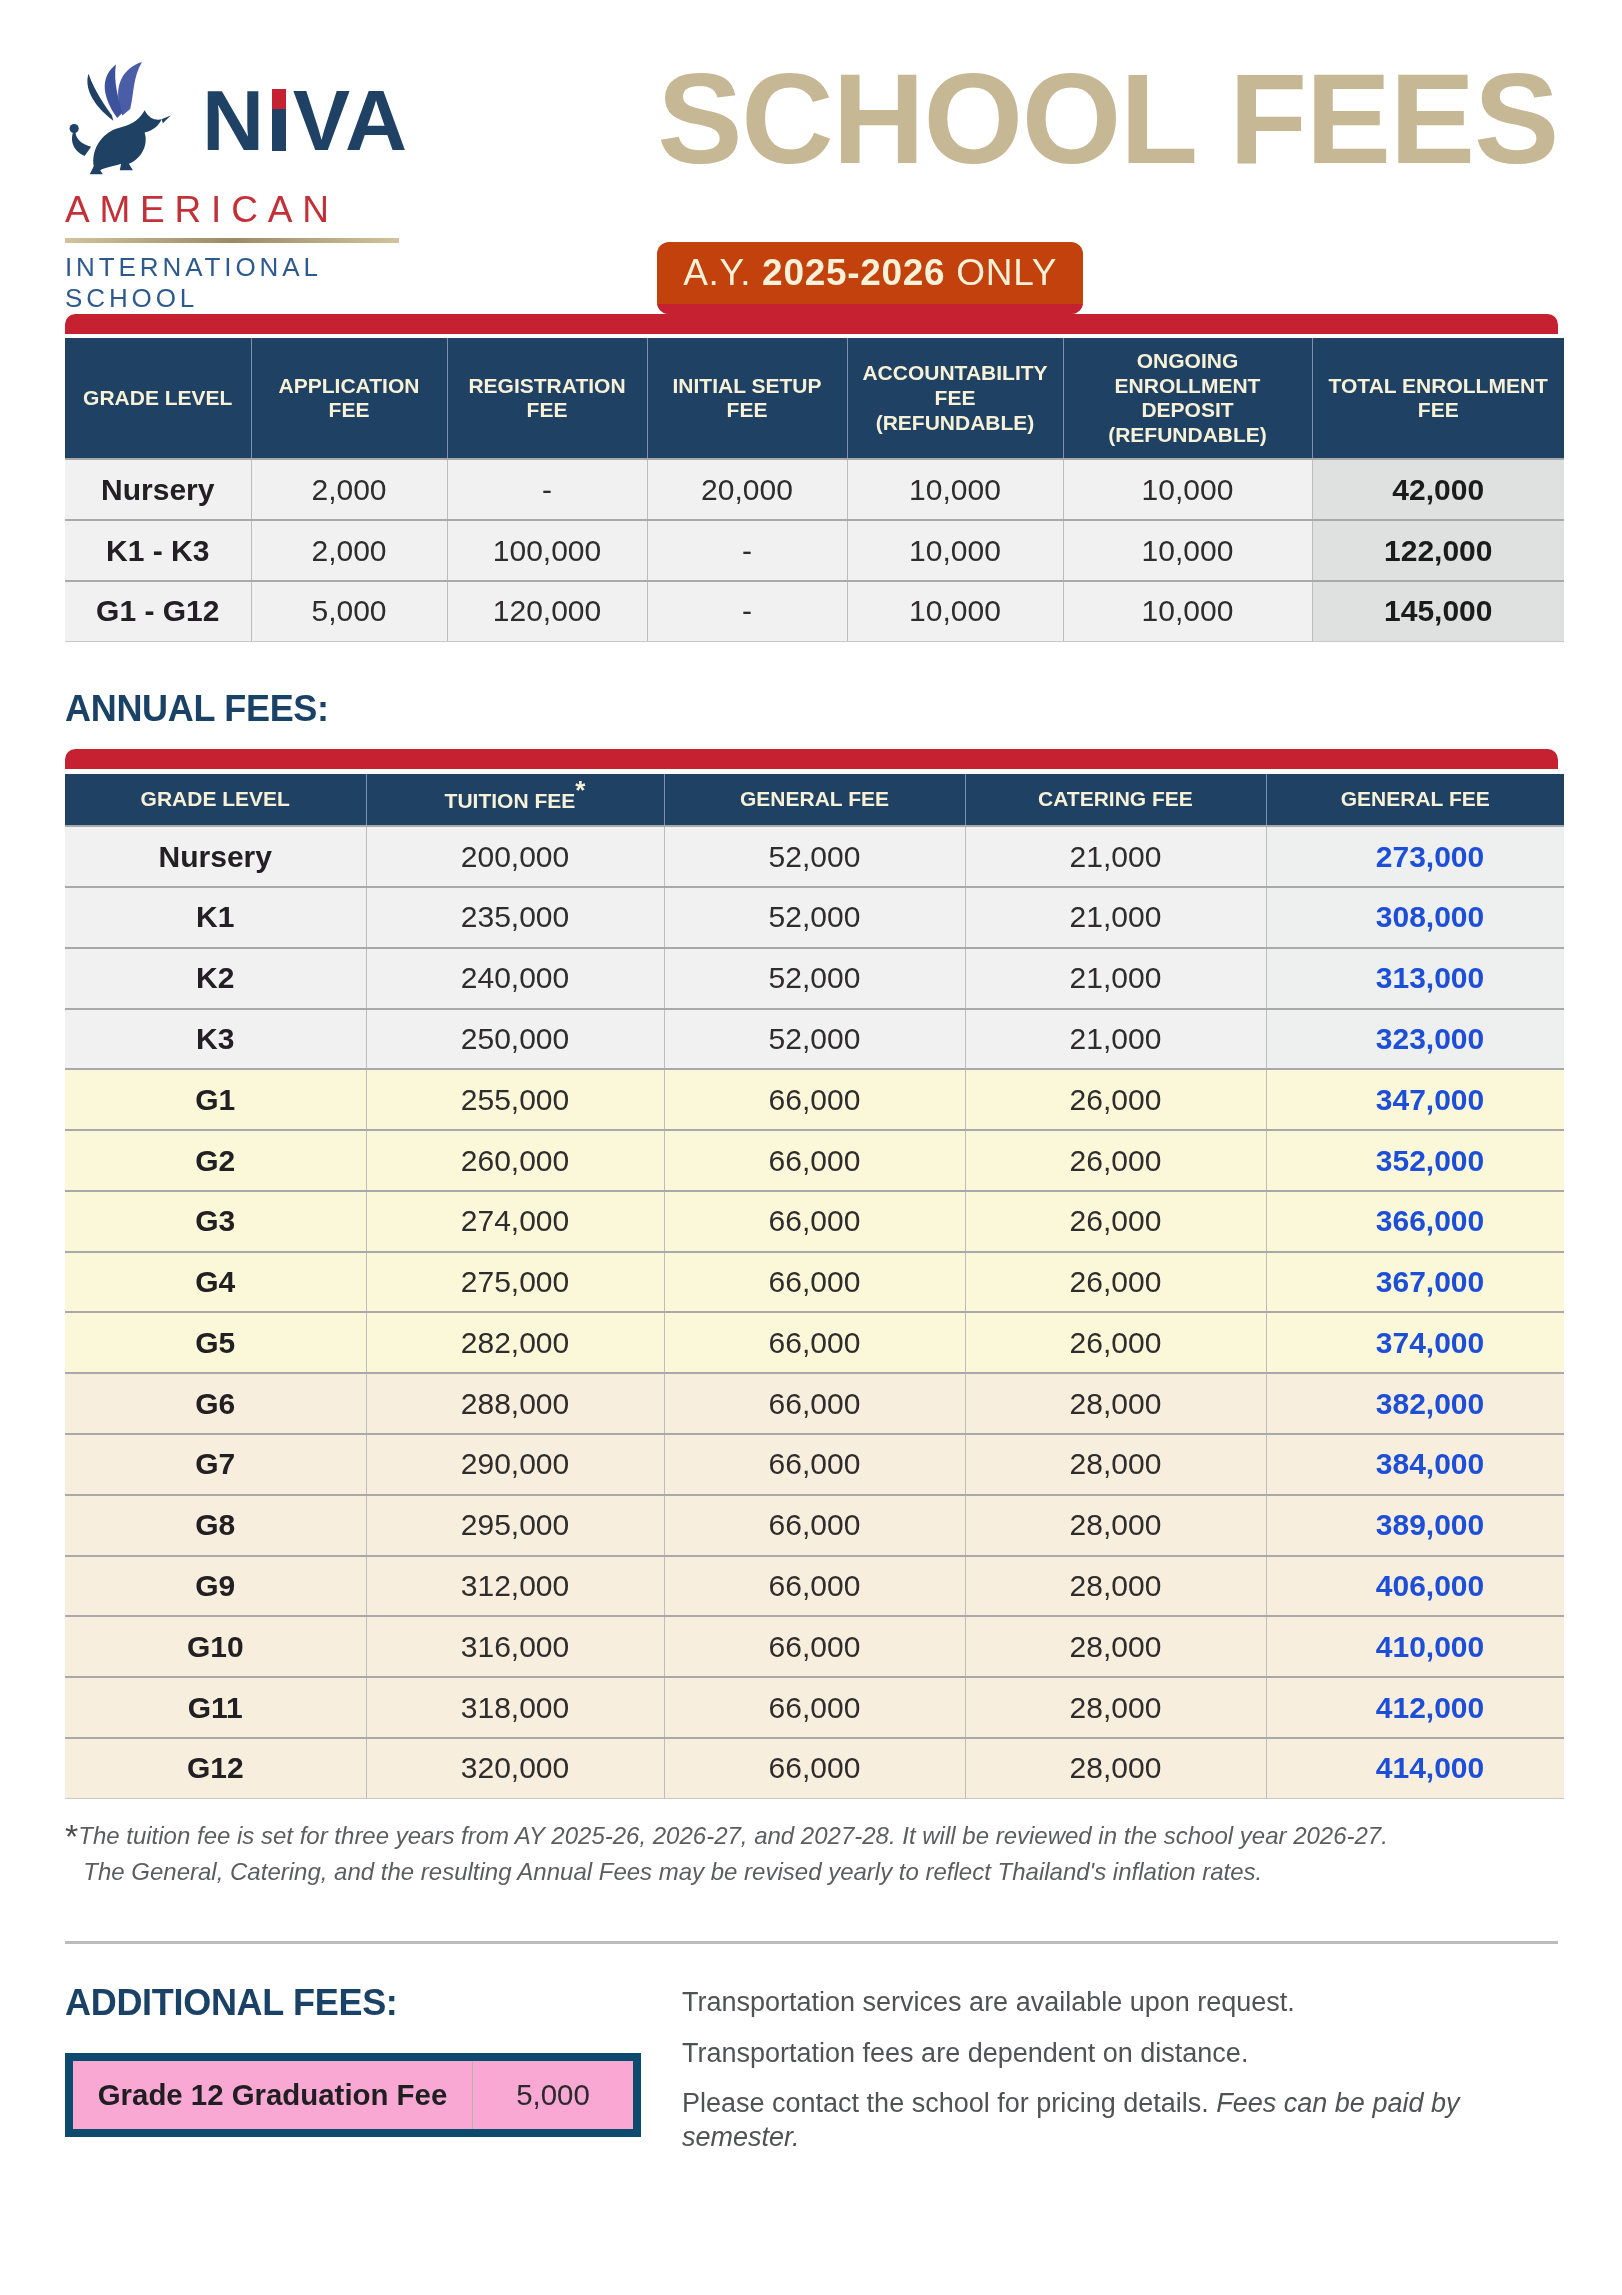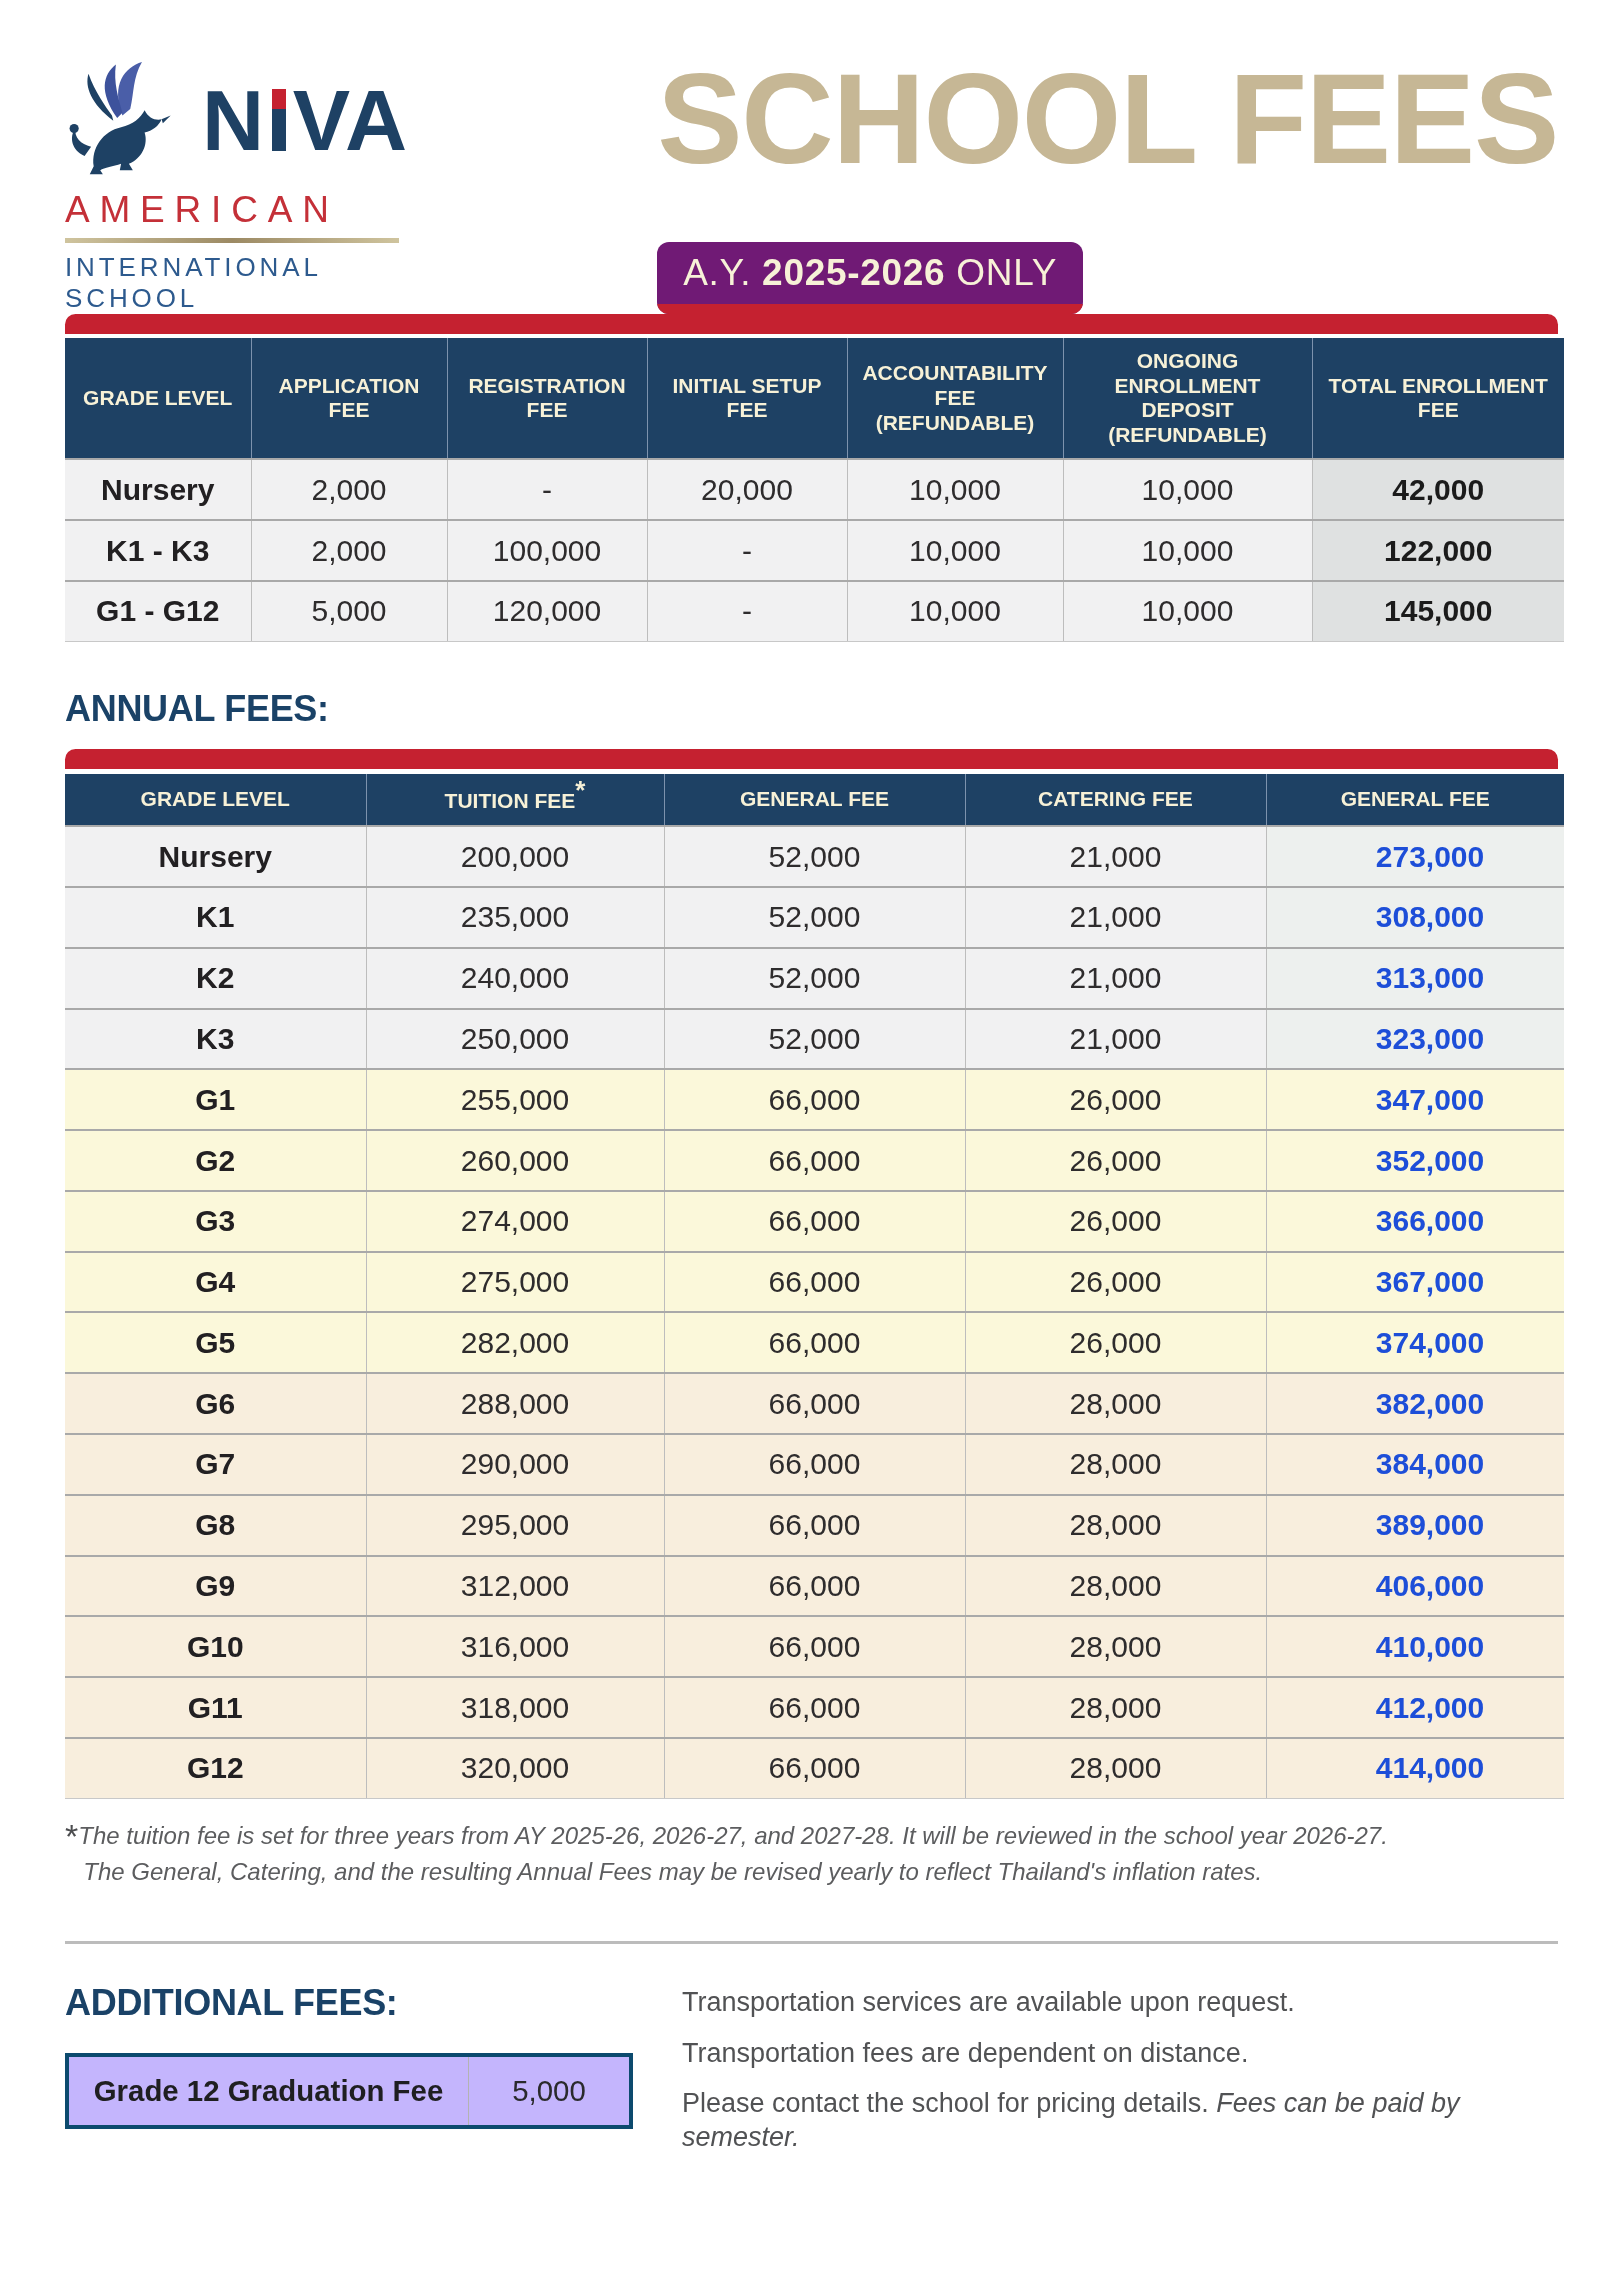--- a/index.html
+++ b/index.html
@@ -20,21 +20,21 @@
   .griffin{width:137px;height:124px;flex:0 0 auto;}
   .niva-word{display:flex;align-items:center;font-weight:700;color:#1e4164;font-size:86px;letter-spacing:1.3px;line-height:1;}
   .niva-i{display:inline-block;width:14.4px;height:62px;background:#1e4164;margin:0 6.5px;position:relative;}
   .niva-i::before{content:"";position:absolute;top:0;left:0;width:14.4px;height:19.6px;background:#c52130;}
   .american{margin-top:6.5px;font-size:37px;letter-spacing:9.8px;color:#c43038;font-weight:400;}
   .gold-bar{margin-top:7.9px;height:4.6px;width:334px;background:linear-gradient(90deg,#cfc49e,#9c8a64,#cfc49e);}
   .intl{margin-top:9.2px;font-size:26px;letter-spacing:3.9px;color:#2d5a8e;font-weight:500;}
 
   .title-block{display:flex;flex-direction:column;align-items:flex-start;gap:48px;}
   .big-title{font-size:128px;font-weight:700;color:#c6b795;line-height:0.95;letter-spacing:-1.3px;white-space:nowrap;}
-  .badge{position:relative;margin-top:14.4px;background:#701a75;border-radius:12px;padding:10.5px 26px 19.6px 26px;overflow:hidden;}
+  .badge{position:relative;margin-top:14.4px;background:#c2410c;border-radius:12px;padding:10.5px 26px 19.6px 26px;overflow:hidden;}
   .badge-red{position:absolute;left:0;right:0;bottom:0;height:9.8px;background:#c52130;}
   .badge-text{font-size:37px;color:#f7f1d7;letter-spacing:0.7px;white-space:nowrap;}
   .badge-text .b{font-weight:700;}
 
   
   .sec-heading{font-size:36px;font-weight:700;color:#1a4267;letter-spacing:-0.3px;}
   .h-enroll{margin:60px 65px 19.6px 65px;}
   .h-annual{margin:46px 65px 19.6px 65px;}
 
   
@@ -64,21 +64,21 @@
   
   .footnote{margin:19.6px 65px 0 65px;color:#5c5d5f;font-size:24px;font-style:italic;line-height:1.5;}
   .footnote .ast{font-style:normal;font-size:34px;vertical-align:-3.9px;line-height:0;color:#4c4d4f;}
   .footnote .l2{margin-left:18.3px;}
 
   
   .divider{margin:51px 65px 0 65px;height:2.6px;background:#bcbcbc;}
 
   
   .additional{display:grid;grid-template-columns:605px 1fr;margin:38px 65px 0 65px;gap:12px;}
-  .grad-box{margin-top:29px;width:560px;border:4px solid #0c4a6e;display:grid;grid-template-columns:400px 1fr;background:#c4b5fd;}
+  .grad-box{margin-top:29px;width:560px;border:8px solid #0c4a6e;display:grid;grid-template-columns:400px 1fr;background:#f9a8d4;}
   .grad-box .cell{padding:17px 13px;font-size:29.4px;display:flex;align-items:center;justify-content:center;}
   .grad-box .lbl{font-weight:700;color:#1f1f21;border-right:1.3px solid #b3b3b3;}
   .grad-box .val{color:#2a2a2c;}
   .transport{padding-top:3.9px;}
   .transport .tline{font-size:27px;color:#515254;margin-bottom:17px;line-height:1.25;}
   .seg-i{font-style:italic;}
 </style>
 </head>
 <body>
 

